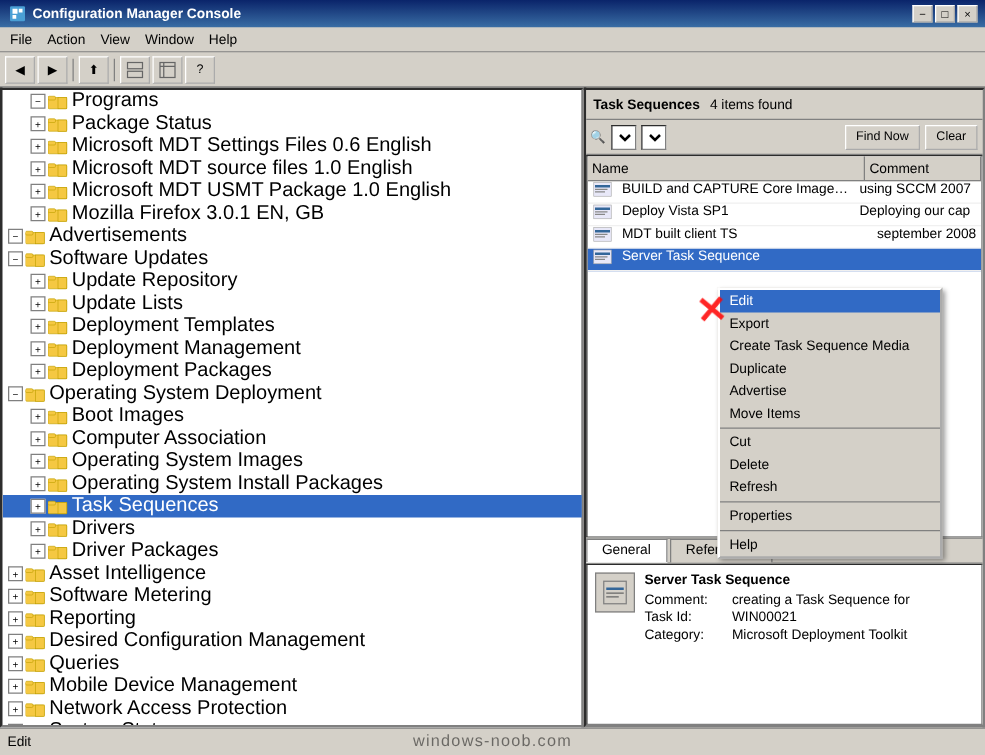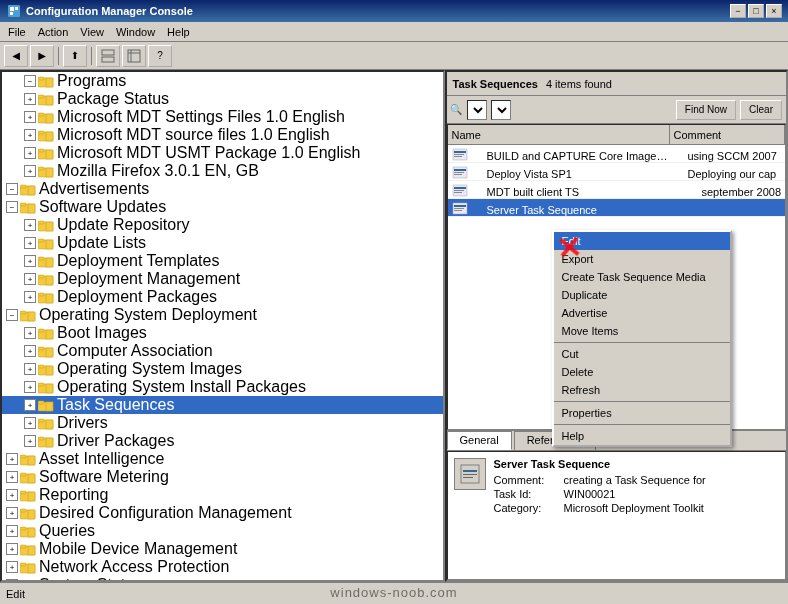--- a/index.html
+++ b/index.html
@@ -133,24 +133,23 @@
       padding: 2px 4px;
       font-size: 11px;
       cursor: pointer;
       display: flex;
       align-items: center;
     }
     .list-rows { overflow-y: auto; flex: 1; }
     .list-row {
       display: flex;
       height: 18px;
-      align-items: flex-end;
+      align-items: flex-start;
       border-bottom: 1px solid #f0f0f0;
       cursor: pointer;
-      gap: 11px;
     }
     .list-row.selected { background: #316ac5; color: white; }
     .list-cell {
       padding: 0 4px;
       font-size: 11px;
       overflow: hidden;
       white-space: nowrap;
       text-overflow: ellipsis;
     }
 
@@ -309,21 +308,21 @@
   </svg></span>
           <span class="tree-label">Package Status</span>
         </div>
         <div class="tree-item" style="padding-left: 22px;">
           <span class="expand-icon">+</span>
           <span><svg width="16" height="13" viewBox="0 0 16 13" style="vertical-align:middle;margin-right:3px;">
     <rect x="0" y="3" width="15" height="9" fill="#f5c842" stroke="#c0a000" stroke-width="0.5" rx="1"></rect>
     <rect x="0" y="2" width="6" height="3" fill="#f5c842" stroke="#c0a000" stroke-width="0.5" rx="1"></rect>
     <rect x="8" y="3" width="7" height="9" fill="#f5c842" stroke="#c0a000" stroke-width="0.5" rx="0"></rect>
   </svg></span>
-          <span class="tree-label">Microsoft MDT Settings Files 1.0 English</span>
+          <span class="tree-label">Microsoft MDT Settings Files 0.6 English</span>
         </div>
         <div class="tree-item" style="padding-left: 22px;">
           <span class="expand-icon">+</span>
           <span><svg width="16" height="13" viewBox="0 0 16 13" style="vertical-align:middle;margin-right:3px;">
     <rect x="0" y="3" width="15" height="9" fill="#f5c842" stroke="#c0a000" stroke-width="0.5" rx="1"></rect>
     <rect x="0" y="2" width="6" height="3" fill="#f5c842" stroke="#c0a000" stroke-width="0.5" rx="1"></rect>
     <rect x="8" y="3" width="7" height="9" fill="#f5c842" stroke="#c0a000" stroke-width="0.5" rx="0"></rect>
   </svg></span>
           <span class="tree-label">Microsoft MDT source files 1.0 English</span>
         </div>

